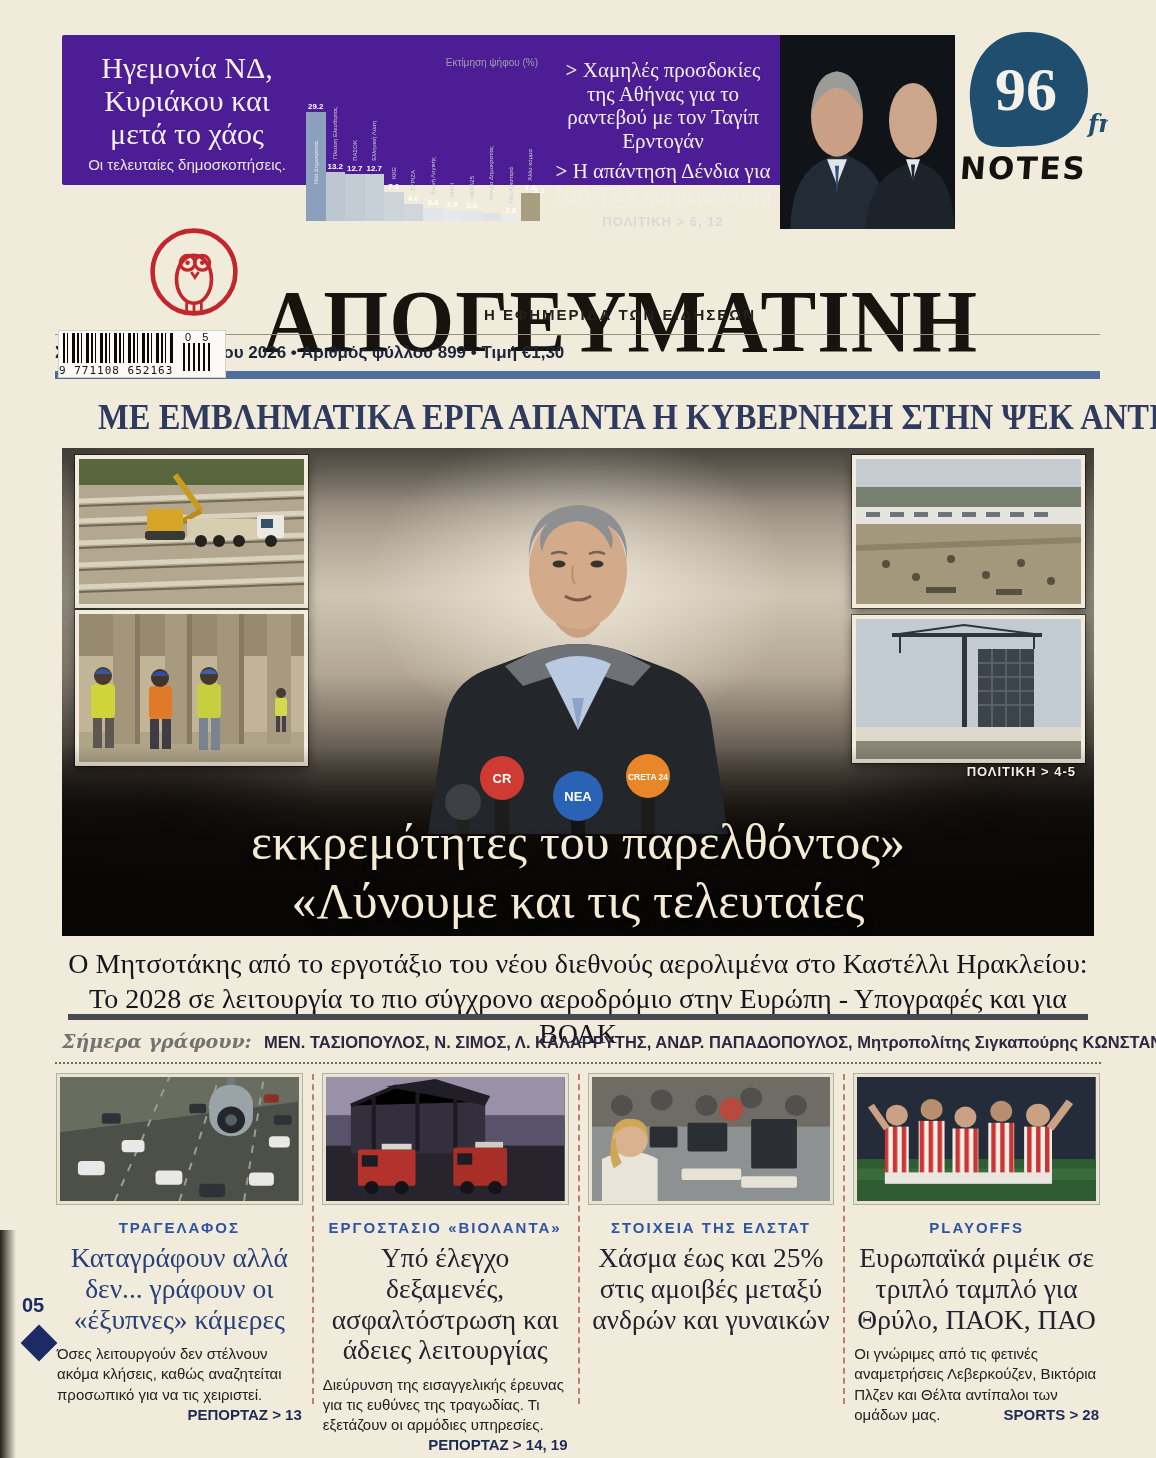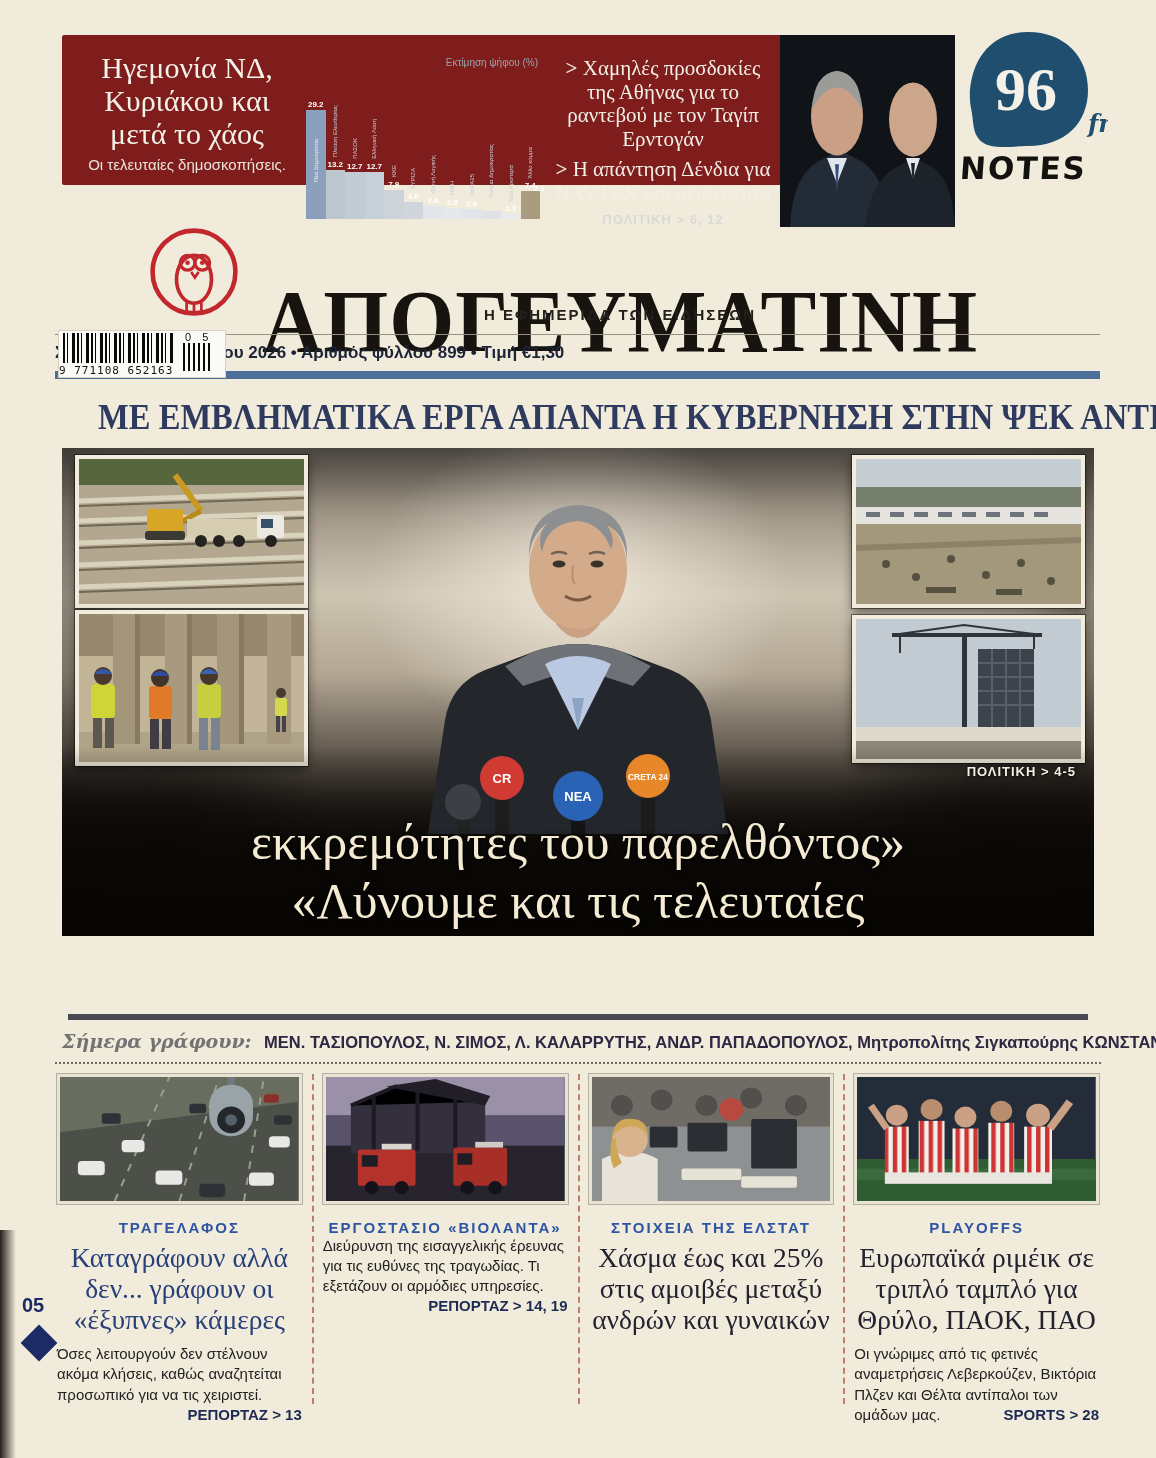--- a/index.html
+++ b/index.html
@@ -2,37 +2,37 @@
 <html lang="el"><head>
 <meta charset="utf-8">
 <style>
   html,body{margin:0;padding:0;}
   body{font-family:"Liberation Sans",sans-serif;background:#d8d2c2;}
   #page{position:relative;width:1156px;height:1458px;background:#f1ebdb;overflow:hidden;}
   #page::before{content:'';position:absolute;left:0;top:1230px;width:16px;height:228px;
     background:linear-gradient(90deg,#241f18,rgba(36,31,24,0));z-index:5;}
 
   
-  .top-banner{position:absolute;left:62px;top:35px;width:893px;height:150px;background:#7f1d1d;
+  .top-banner{position:absolute;left:62px;top:35px;width:893px;height:150px;background:#4c1d95;
     color:#fff;display:grid;grid-template-columns:238px 242px 238px 175px;border-radius:2px;}
   .banner-left{padding:14px 6px 10px 18px;text-align:center;}
   .banner-left h2{margin:2px 0 6px;font-family:"Liberation Serif",serif;font-weight:400;
     font-size:30px;line-height:1.1;color:#f4f1e8;}
   .banner-left p{margin:0;font-size:15px;color:#e8e4da;}
   .banner-chart{position:relative;padding-top:6px;}
   .chart-title{position:absolute;right:4px;top:22px;font-size:10px;color:#9aa2ab;}
   .chart-bars{position:absolute;left:6px;right:2px;bottom:8px;height:122px;display:flex;
     align-items:flex-end;}
   .bar-item{position:relative;flex:1;height:122px;}
   .bar-rect{position:absolute;bottom:0;left:0;right:0;}
   .bar-val{position:absolute;left:50%;transform:translateX(-50%);font-size:8px;font-weight:bold;
     color:#fff;white-space:nowrap;}
   .bar-cat{position:absolute;left:50%;transform:translateX(-50%) rotate(180deg);
     writing-mode:vertical-rl;font-size:6px;line-height:1;color:#c9ced4;white-space:nowrap;}
-  .banner-news{padding:4px 4px 0 8px;text-align:center;margin-top:18px;}
+  .banner-news{padding:24px 4px 0 8px;text-align:center;}
   .bn-item{margin:0 0 7px;font-family:"Liberation Serif",serif;font-size:21px;line-height:1.12;
     color:#f2efe6;}
   .bn-bullet{font-weight:bold;color:#e8e4d6;}
   .bn-ref{margin:6px 0 0;font-size:13px;font-weight:bold;letter-spacing:1px;color:#d9d9d9;}
   .banner-photo{position:relative;overflow:hidden;}
   .banner-photo svg{display:block;width:100%;height:100%;}
 
   
   .radio-logo{position:absolute;left:958px;top:28px;width:150px;height:158px;}
   .radio-logo svg{display:block;}
@@ -410,20 +410,24 @@
     </div>
 
     <div class="photo-ref">ΠΟΛΙΤΙΚΗ &gt; 4-5</div>
 
     <div class="lead-quote">
       <div>εκκρεμότητες του παρελθόντος»</div>
       <div>«Λύνουμε και τις τελευταίες</div>
     </div>
   </div>
 
+  <div class="lead-sub">
+    <div>Ο Μητσοτάκης από το εργοτάξιο του νέου διεθνούς αερολιμένα στο Καστέλλι Ηρακλείου:</div>
+    <div>Το 2028 σε λειτουργία το πιο σύγχρονο αεροδρόμιο στην Ευρώπη - Υπογραφές και για ΒΟΑΚ</div>
+  </div>
   <div class="dark-rule"></div>
 
   <div class="contributors">
     <span class="contrib-label">Σήμερα γράφουν:</span>
     <span class="contrib-names">ΜΕΝ. ΤΑΣΙΟΠΟΥΛΟΣ, Ν. ΣΙΜΟΣ, Λ. ΚΑΛΑΡΡΥΤΗΣ, ΑΝΔΡ. ΠΑΠΑΔΟΠΟΥΛΟΣ, Μητροπολίτης Σιγκαπούρης ΚΩΝΣΤΑΝΤΙΝΟΣ</span>
   </div>
   <div class="dotted-rule"></div>
 
   <div class="columns">
 
@@ -486,20 +490,21 @@
           <g>
             <rect x="128" y="74" width="54" height="40" rx="3" fill="#a82e28"></rect>
             <rect x="132" y="80" width="15" height="12" fill="#1f1d24"></rect>
             <rect x="150" y="68" width="28" height="6" fill="#cfccc6"></rect>
             <circle cx="142" cy="116" r="7" fill="#15131a"></circle>
               <circle cx="170" cy="116" r="7" fill="#15131a"></circle>
           </g>
         </svg>
       </div>
       <div class="story-kicker">ΕΡΓΟΣΤΑΣΙΟ «ΒΙΟΛΑΝΤΑ»</div>
+      <h3 class="story-headline">Υπό έλεγχο δεξαμενές, ασφαλτόστρωση και άδειες λειτουργίας</h3>
       <p class="story-body"><span>Διεύρυνση της εισαγγελικής έρευνας για τις ευθύνες της τραγωδίας. Τι εξετάζουν οι αρμόδιες υπηρεσίες.</span> <span class="story-ref">ΡΕΠΟΡΤΑΖ &gt; 14, 19</span></p>
     </article>
 
     <article class="story">
       <div class="thumb">
         <svg viewBox="0 0 240 130" preserveAspectRatio="none">
           <rect width="240" height="130" fill="#8d9191"></rect>
           <rect width="240" height="52" fill="#6f6c66"></rect>
           <g fill="#51504c">
             <circle cx="30" cy="30" r="11"></circle>

